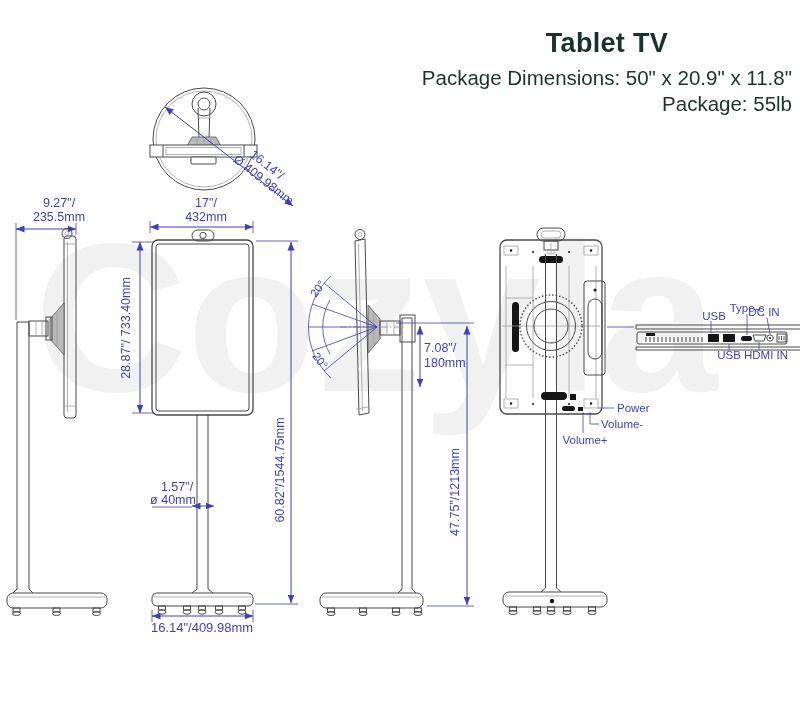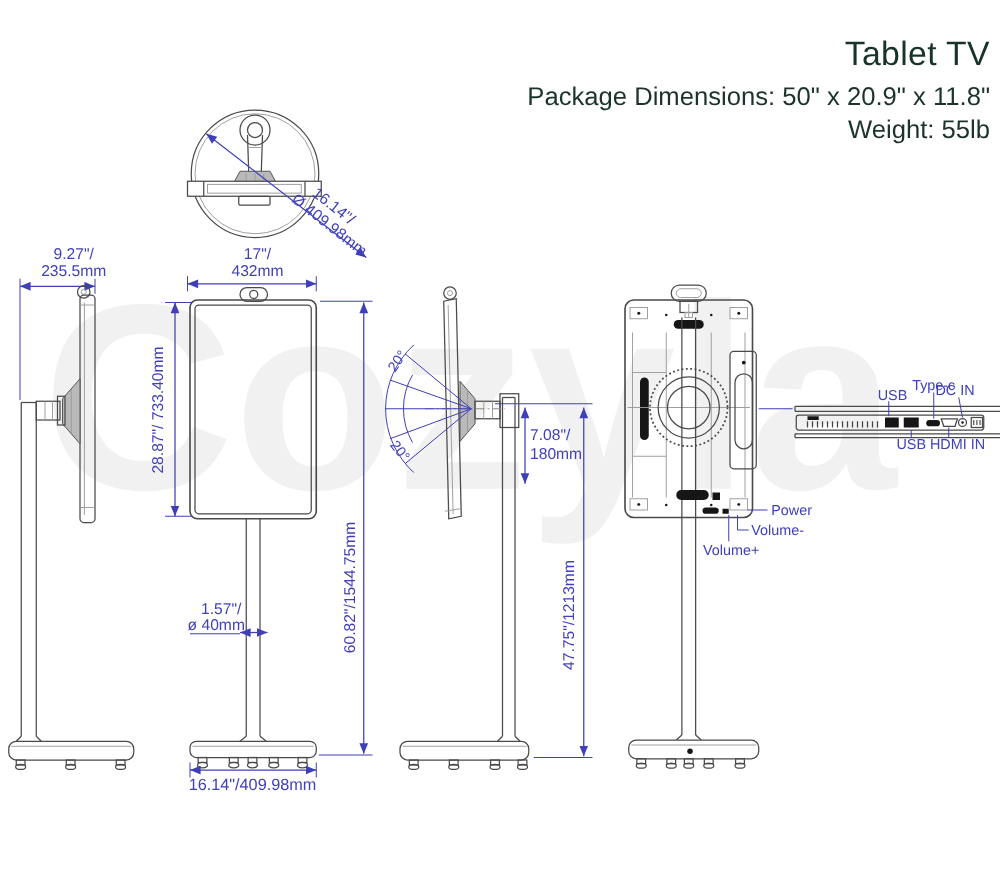--- a/index.html
+++ b/index.html
@@ -2,21 +2,21 @@
 <html><head>
 <meta charset="utf-8">
 <style>
   html,body{margin:0;padding:0;background:#ffffff;}
   .canvas{position:relative;width:800px;height:706px;background:#fff;overflow:hidden;
           font-family:"Liberation Sans",sans-serif;}
   .watermark{position:absolute;top:212px;left:34px;z-index:1;font-size:212px;font-weight:bold;
              color:#f1f1f1;letter-spacing:0px;line-height:1;white-space:nowrap;user-select:none;}
   svg.draw{position:absolute;top:0;left:0;z-index:2;}
   .header{position:absolute;top:28px;right:8px;z-index:3;text-align:right;color:#1c332c;}
-  .header .title{font-size:27px;font-weight:normal;color:#17332b;margin-bottom:6px;letter-spacing:0.3px;}
+  .header .title{font-size:27px;font-weight:bold;color:#17332b;margin-bottom:6px;letter-spacing:0.3px;text-align:center;}
   .header .sub{font-size:20.5px;line-height:1.25;}
   
   .ln{stroke:#4a4a4a;stroke-width:1;fill:none;}
   .ln2{stroke:#4a4a4a;stroke-width:1.3;fill:none;}
   .lt{stroke:#9a9a9a;stroke-width:0.75;fill:none;}
   .blk{fill:#161616;stroke:none;}
   .gry{fill:#b9b9b9;stroke:#555;stroke-width:0.8;}
   .whtfill{fill:#ffffff;stroke:#4a4a4a;stroke-width:1;}
   .dim{stroke:#3f3fba;stroke-width:1;fill:none;}
   .dimthin{stroke:#3f3fba;stroke-width:0.8;fill:none;}
@@ -27,21 +27,21 @@
 </head>
 <body>
 
 <div class="canvas">
 
   <div class="watermark">Cozyla</div>
 
   <div class="header">
     <div class="title">Tablet TV</div>
     <div class="sub">Package Dimensions: 50" x 20.9" x 11.8"</div>
-    <div class="sub">Weight: 55lb</div>
+    <div class="sub">Package: 55lb</div>
   </div>
 
   <svg class="draw" width="800" height="706" viewBox="0 0 800 706">
     <defs>
       <marker id="aE" orient="auto" markerUnits="userSpaceOnUse" markerWidth="10" markerHeight="8" refX="8.5" refY="3.5">
         <path d="M0,0 L8.5,3.5 L0,7 Z" fill="#3f3fba"></path>
       </marker>
       <marker id="aS" orient="auto" markerUnits="userSpaceOnUse" markerWidth="10" markerHeight="8" refX="0" refY="3.5">
         <path d="M8.5,0 L0,3.5 L8.5,7 Z" fill="#3f3fba"></path>
       </marker>

